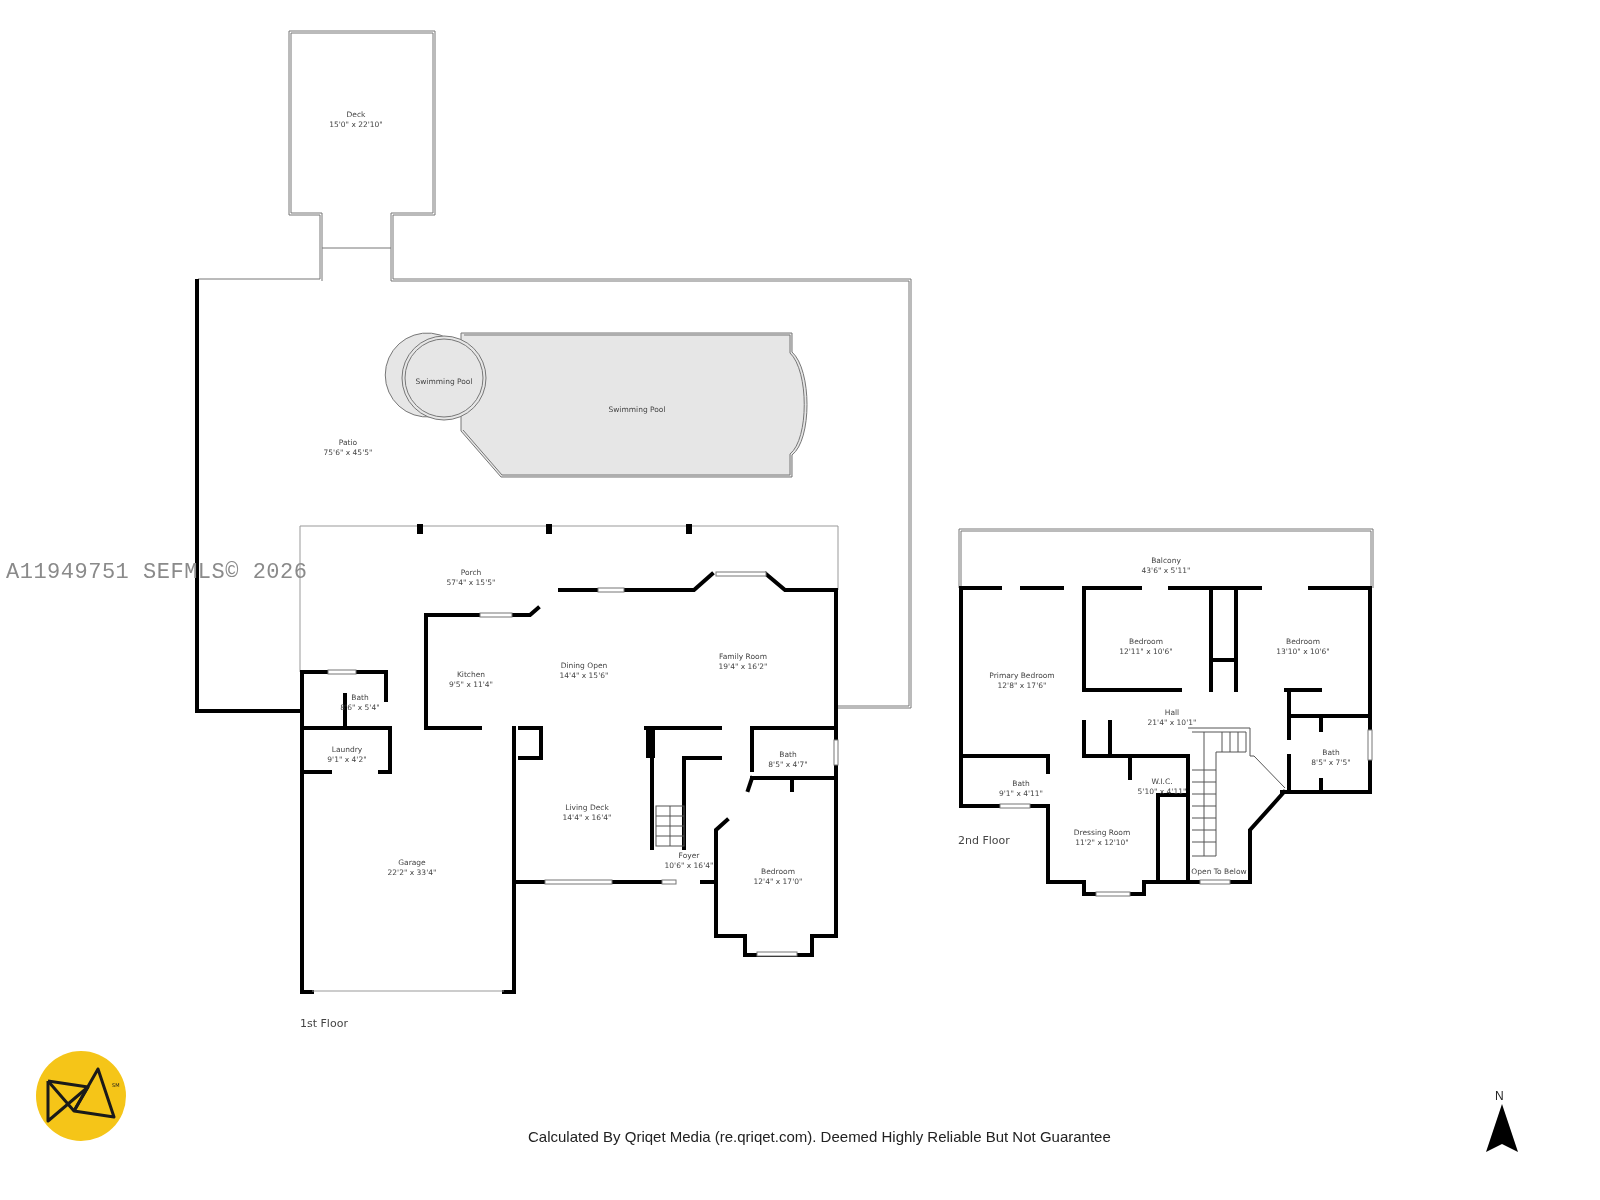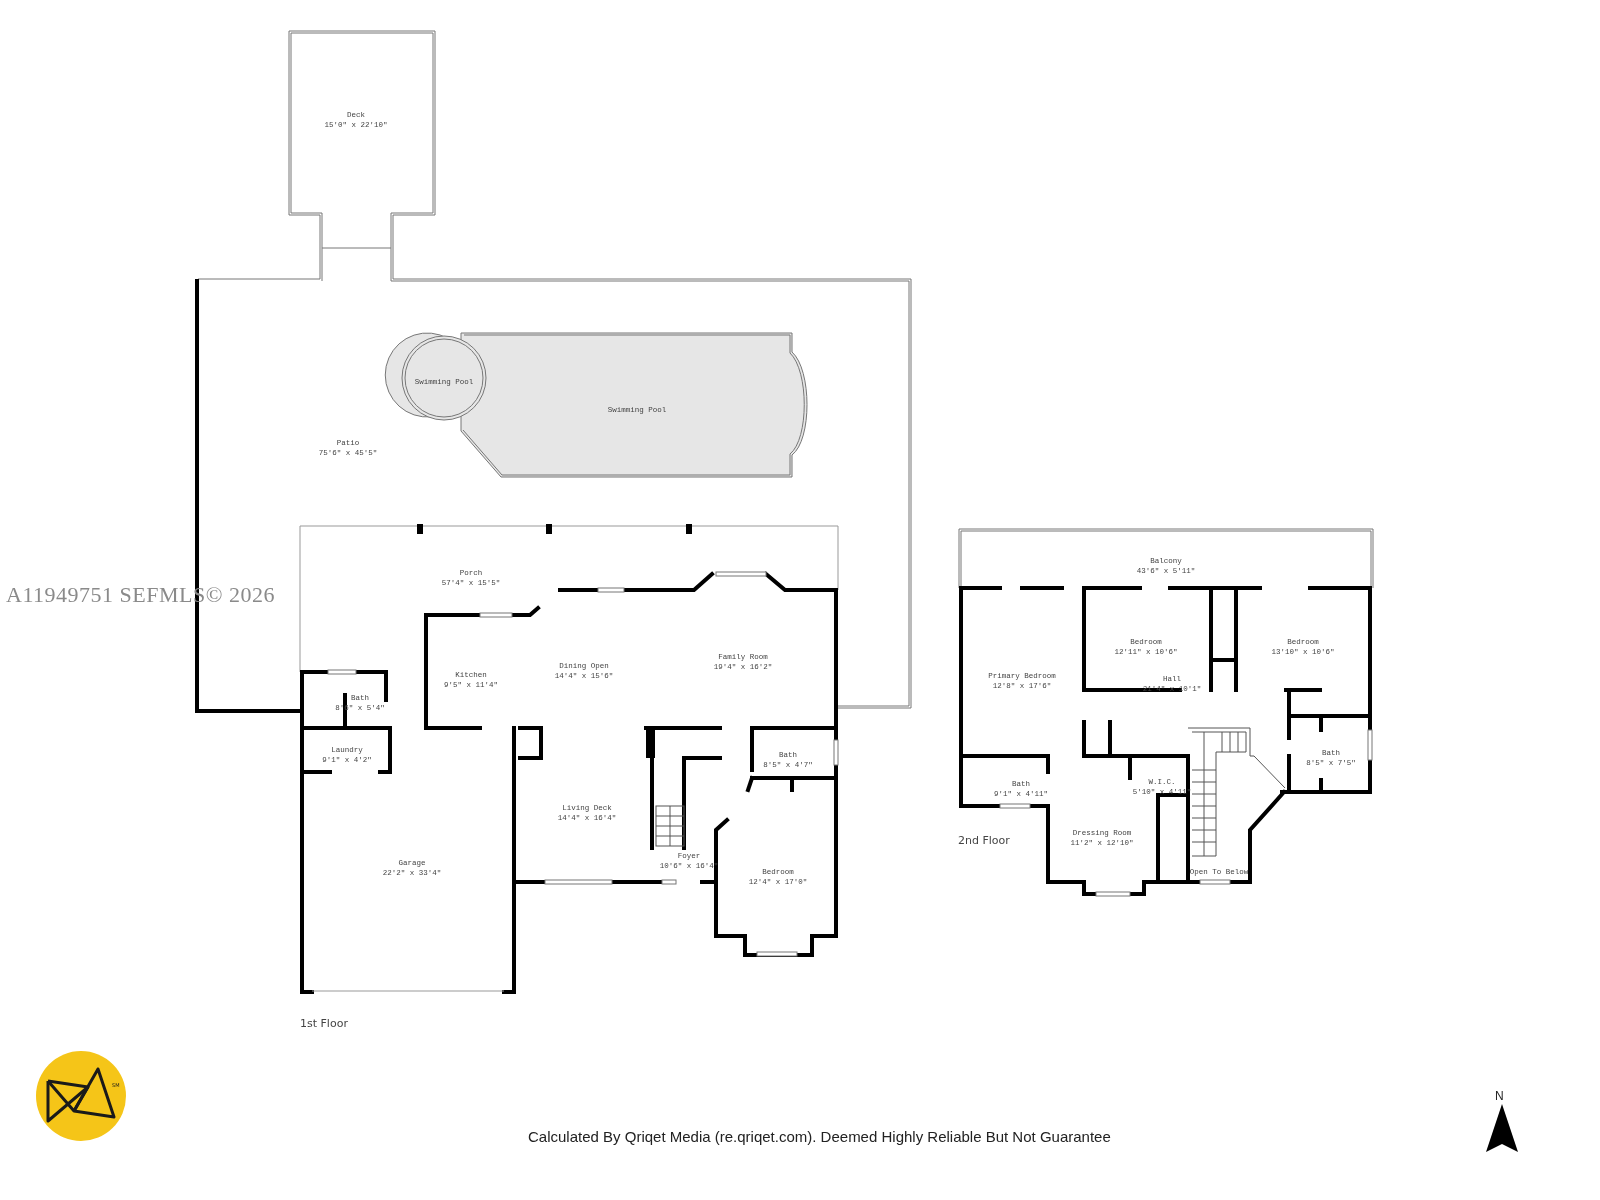--- a/index.html
+++ b/index.html
@@ -1,21 +1,21 @@
 <!DOCTYPE html>
 <html><head>
 <meta charset="utf-8">
 <style>
   html, body { margin:0; padding:0; background:#ffffff; }
   body { width:1600px; height:1200px; position:relative; overflow:hidden; font-family:"DejaVu Sans", sans-serif; }
   svg.plan { position:absolute; left:0; top:0; }
-  .lbl { position:absolute; transform:translate(-50%,-50%); text-align:center; color:#444; font-size:7.5px; line-height:10px; white-space:nowrap;font-family:Liberation Mono, monospace; }
+  .lbl { position:absolute; transform:translate(-50%,-50%); text-align:center; color:#444; font-size:7.5px; line-height:10px; white-space:nowrap; }
   .lbl .dim { display:block; }
   .floor-lbl { position:absolute; font-size:11px; color:#444; }
-  .watermark { position:absolute; left:6px; top:582px; font-family:Liberation Serif, serif; font-size:22px; color:#8a8a8a; letter-spacing:0.5px; white-space:nowrap; }
+  .watermark { position:absolute; left:6px; top:560px; font-family:Liberation Mono, monospace; font-size:22px; color:#8a8a8a; letter-spacing:0.5px; white-space:nowrap; }
   .footer { position:absolute; left:528px; top:1128px; font-family:"Liberation Sans", sans-serif; font-size:15px; color:#222; white-space:nowrap; }
   .north { position:absolute; left:1484px; top:1088px; width:40px; height:70px; }
   .north-n { position:absolute; left:1495px; top:1089px; font-family:"Liberation Sans", sans-serif; font-size:12px; color:#222; }
   .logo { position:absolute; left:36px; top:1051px; width:90px; height:90px; }
 </style>
 </head>
 <body>
 
 <svg class="plan" width="1600" height="1200" viewBox="0 0 1600 1200">
 
@@ -170,21 +170,21 @@
 <div class="lbl" style="left:788px;top:760px"><span>Bath</span><span class="dim">8'5" x 4'7"</span></div>
 <div class="lbl" style="left:689px;top:861px"><span>Foyer</span><span class="dim">10'6" x 16'4"</span></div>
 <div class="lbl" style="left:778px;top:877px"><span>Bedroom</span><span class="dim">12'4" x 17'0"</span></div>
 <div class="lbl" style="left:412px;top:868px"><span>Garage</span><span class="dim">22'2" x 33'4"</span></div>
 <div class="floor-lbl" style="left:300px;top:1017px">1st Floor</div>
 
 <div class="lbl" style="left:1166px;top:566px"><span>Balcony</span><span class="dim">43'6" x 5'11"</span></div>
 <div class="lbl" style="left:1022px;top:681px"><span>Primary Bedroom</span><span class="dim">12'8" x 17'6"</span></div>
 <div class="lbl" style="left:1146px;top:647px"><span>Bedroom</span><span class="dim">12'11" x 10'6"</span></div>
 <div class="lbl" style="left:1303px;top:647px"><span>Bedroom</span><span class="dim">13'10" x 10'6"</span></div>
-<div class="lbl" style="left:1172px;top:684px"><span>Hall</span><span class="dim">21'4" x 10'1"</span></div>
+<div class="lbl" style="left:1172px;top:718px"><span>Hall</span><span class="dim">21'4" x 10'1"</span></div>
 <div class="lbl" style="left:1021px;top:789px"><span>Bath</span><span class="dim">9'1" x 4'11"</span></div>
 <div class="lbl" style="left:1162px;top:787px"><span>W.I.C.</span><span class="dim">5'10" x 4'11"</span></div>
 <div class="lbl" style="left:1331px;top:758px"><span>Bath</span><span class="dim">8'5" x 7'5"</span></div>
 <div class="lbl" style="left:1102px;top:838px"><span>Dressing Room</span><span class="dim">11'2" x 12'10"</span></div>
 <div class="lbl" style="left:1219px;top:872px"><span>Open To Below</span></div>
 <div class="floor-lbl" style="left:958px;top:834px">2nd Floor</div>
 
 <div class="watermark">A11949751  SEFMLS© 2026</div>
 
 <svg class="logo" viewBox="0 0 90 90">

